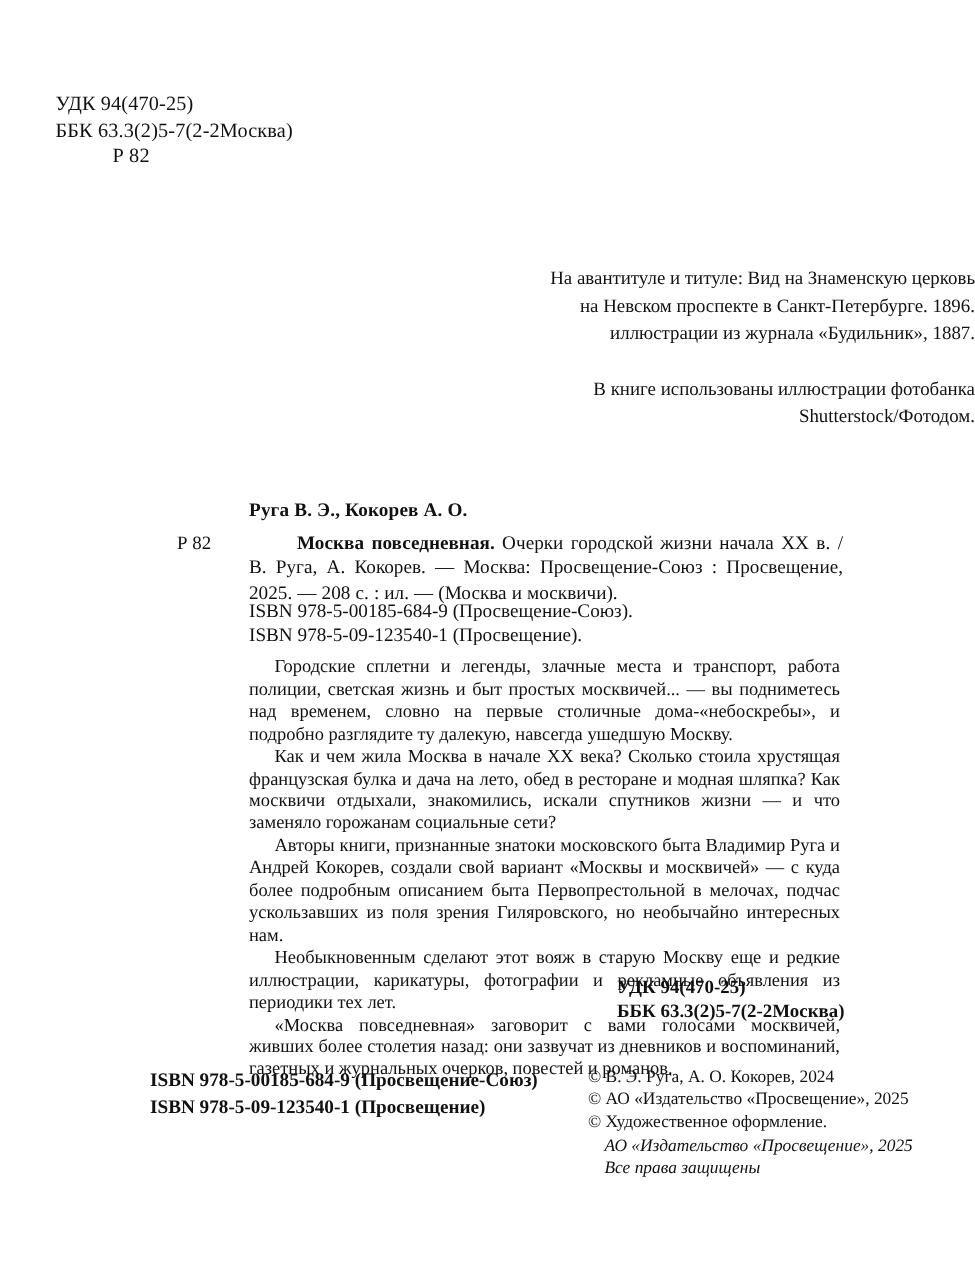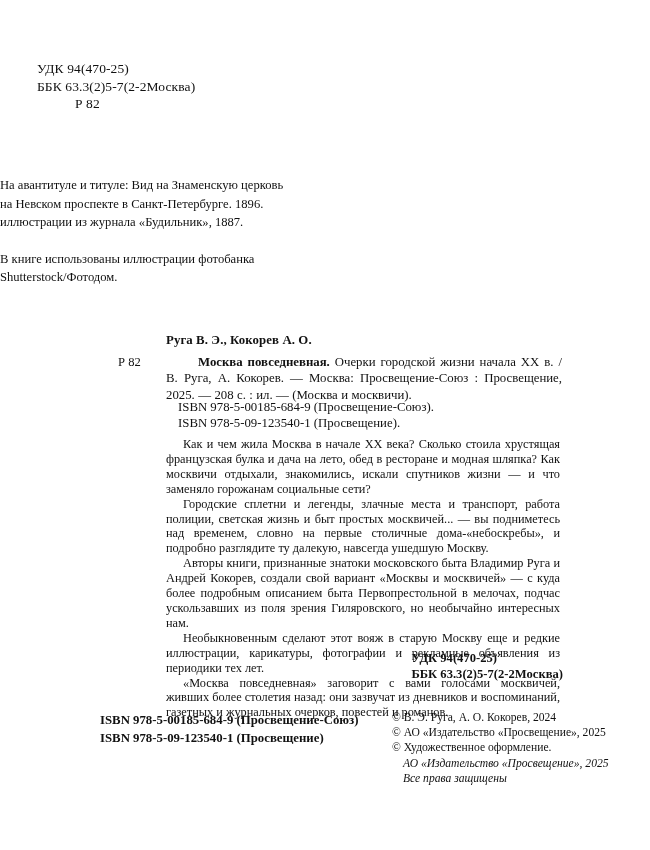--- a/index.html
+++ b/index.html
@@ -36,21 +36,21 @@
   .class-block .shelf {
     padding-left: 38px;
   }
 
   
   .credits {
     position: absolute;
     left: 0;
     right: 0;
     top: 176px;
-    text-align: left;
+    text-align: right;
     font-size: 12.6px;
     line-height: 18.6px;
   }
   .credits .para2 {
     margin-top: 18px;
   }
 
   
   .biblio {
     position: absolute;
@@ -82,21 +82,21 @@
     word-spacing: 0.2px;
   }
   .biblio .record b {
     font-weight: bold;
     margin-left: 32px;
   }
 
   
   .isbn-inner {
     position: absolute;
-    left: 178px;
+    left: 166px;
     top: 399px;
     font-size: 12.8px;
     line-height: 16.4px;
     white-space: nowrap;
   }
 
   
   .annotation {
     position: absolute;
     left: 166px;
@@ -184,22 +184,22 @@
       <div class="record"><b>Москва повседневная.</b><span> Очерки городской жизни начала XX в. / В. Руга, А. Кокорев. — Москва: Просвещение-Союз : Просвещение, 2025. — 208 с. : ил. — (Москва и москвичи).</span></div>
     </div>
   </div>
 
   <div class="isbn-inner">
     <div>ISBN 978-5-00185-684-9 (Просвещение-Союз).</div>
     <div>ISBN 978-5-09-123540-1 (Просвещение).</div>
   </div>
 
   <div class="annotation">
+    <p>Городские сплетни и легенды, злачные места и транспорт, работа полиции, светская жизнь и быт простых москвичей... — вы подниметесь над временем, словно на первые столичные дома-«небоскребы», и подробно разглядите ту далекую, навсегда ушедшую Москву.</p>
     <p>Как и чем жила Москва в начале XX века? Сколько стоила хрустящая французская булка и дача на лето, обед в ресторане и модная шляпка? Как москвичи отдыхали, знакомились, искали спутников жизни — и что заменяло горожанам социальные сети?</p>
-    <p>Городские сплетни и легенды, злачные места и транспорт, работа полиции, светская жизнь и быт простых москвичей... — вы подниметесь над временем, словно на первые столичные дома-«небоскребы», и подробно разглядите ту далекую, навсегда ушедшую Москву.</p>
     <p>Авторы книги, признанные знатоки московского быта Владимир Руга и Андрей Кокорев, создали свой вариант «Москвы и москвичей» — с куда более подробным описанием быта Первопрестольной в мелочах, подчас ускользавших из поля зрения Гиляровского, но необычайно интересных нам.</p>
     <p>Необыкновенным сделают этот вояж в старую Москву еще и редкие иллюстрации, карикатуры, фотографии и рекламные объявления из периодики тех лет.</p>
     <p>«Москва повседневная» заговорит с вами голосами москвичей, живших более столетия назад: они зазвучат из дневников и воспоминаний, газетных и журнальных очерков, повестей и романов.</p>
   </div>
 
   <div class="class-block-right">
     <div>УДК 94(470-25)</div>
     <div>ББК 63.3(2)5-7(2-2Москва)</div>
   </div>
 

